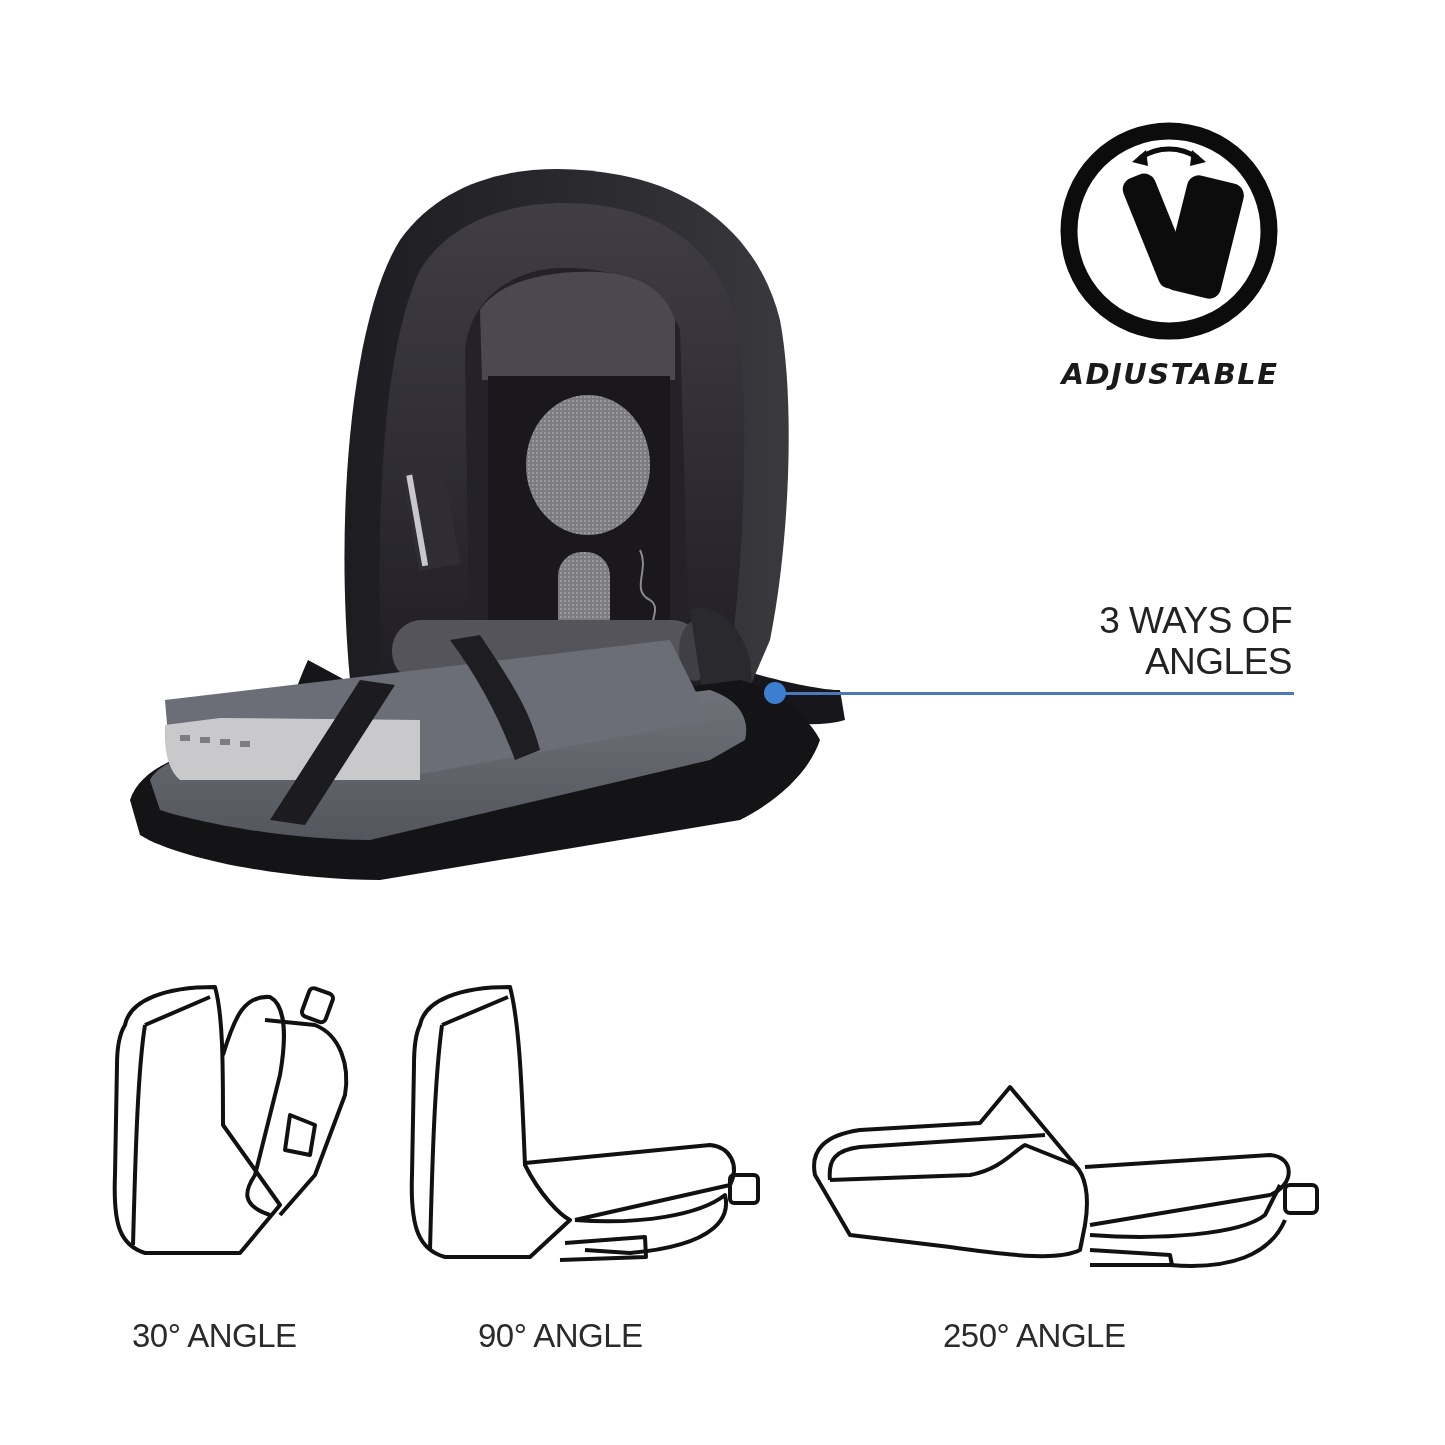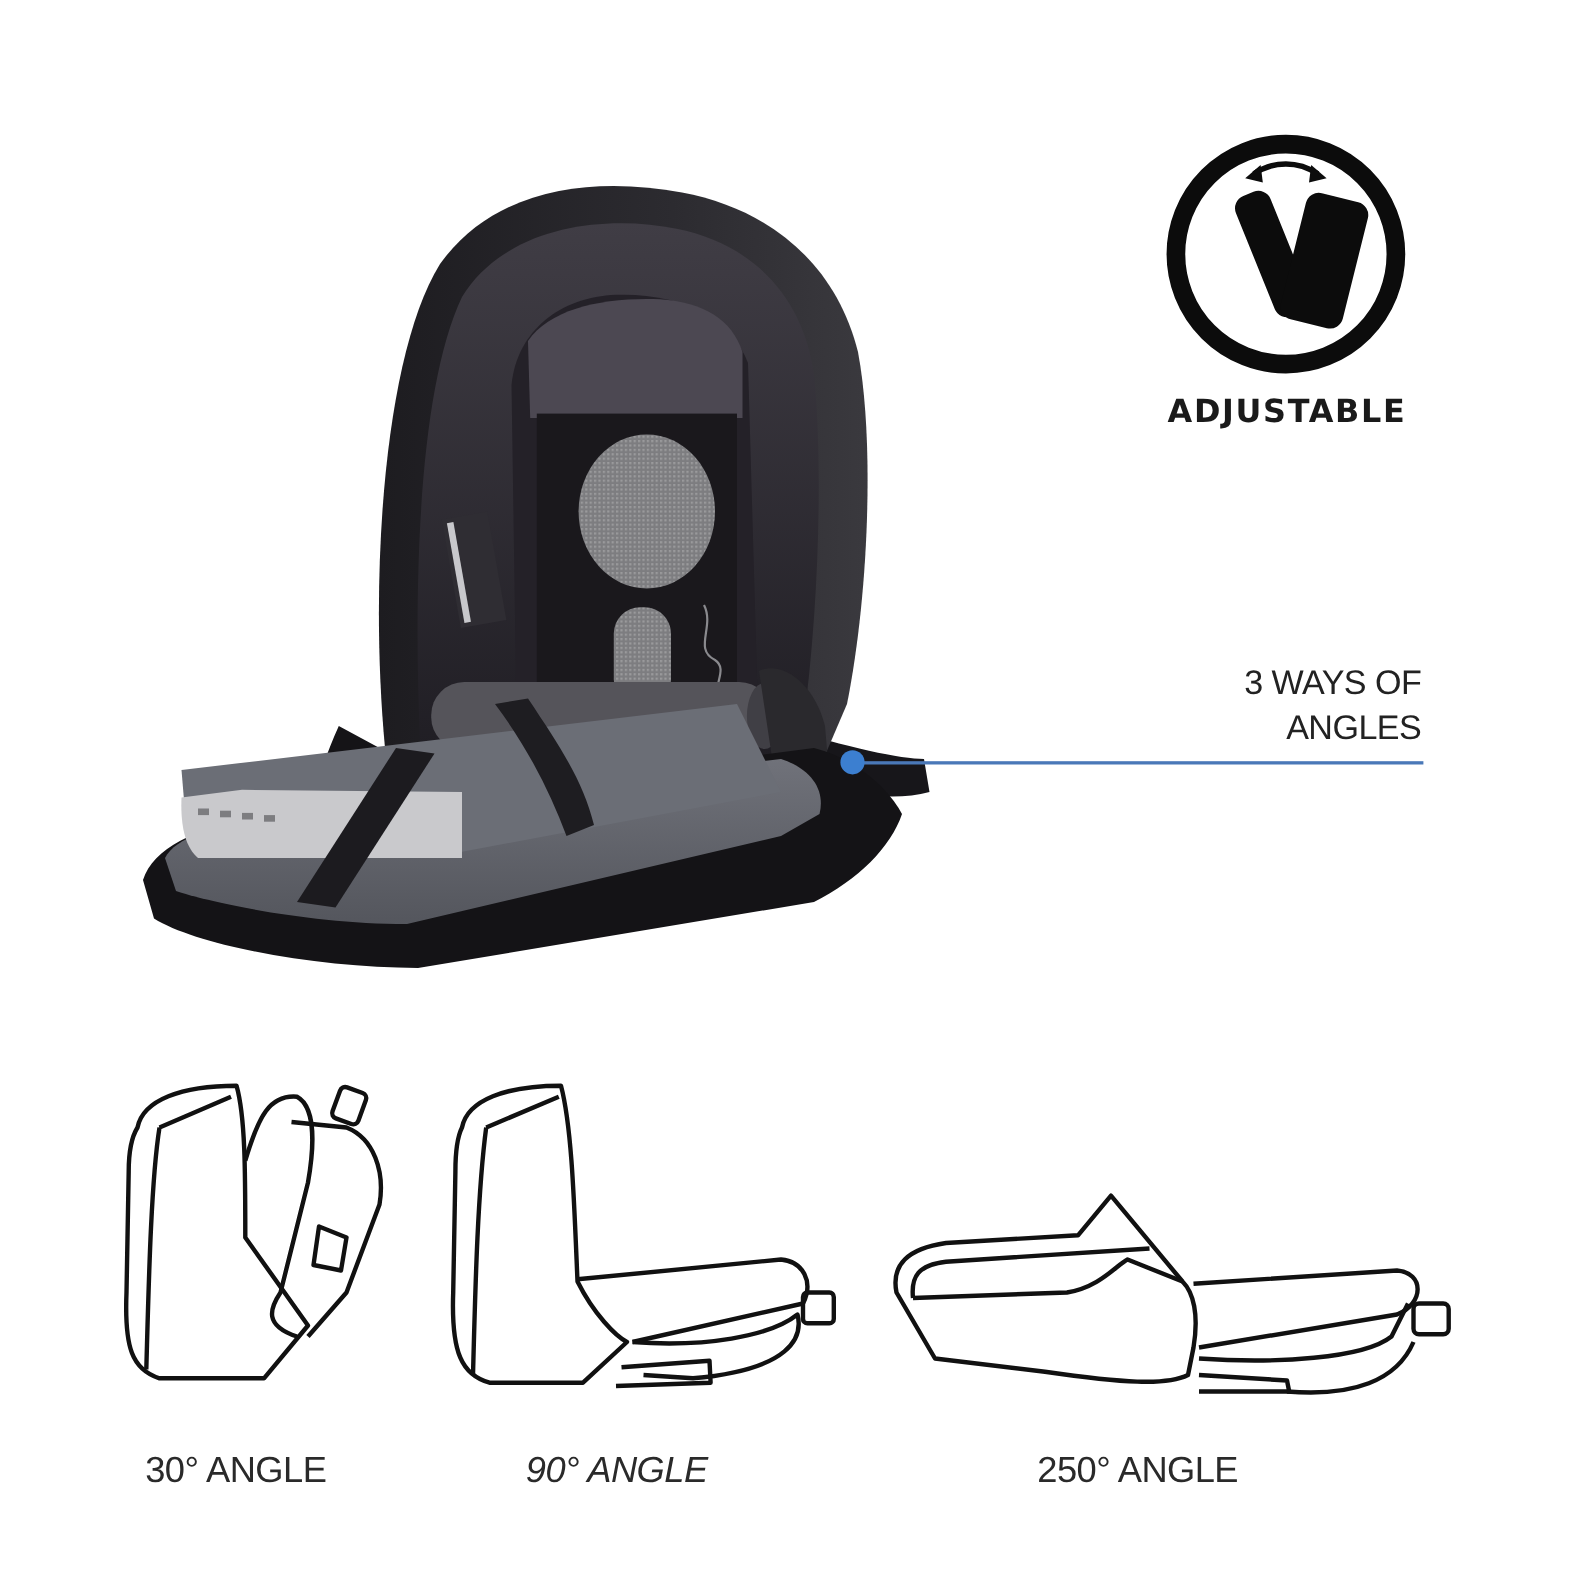--- a/index.html
+++ b/index.html
@@ -1,19 +1,19 @@
 <!DOCTYPE html>
 <html><head>
 <meta charset="utf-8">
 <style>
   html, body { margin:0; padding:0; background:#ffffff; }
   body { width:1445px; height:1445px; position:relative; overflow:hidden; font-family:"Liberation Sans", sans-serif; }
   .abs { position:absolute; }
-  .feature-title { color:#1a1a1a; font-weight:700; font-size:29px; letter-spacing:1.5px; line-height:36px; text-align:center; font-family:"DejaVu Sans", sans-serif; }
-  .callout-text { color:#222; font-size:31px; line-height:41px; text-align:right; letter-spacing:-0.5px; font-family:"Liberation Sans", sans-serif; }
+  .feature-title { color:#1a1a1a; font-weight:700; font-size:29px; letter-spacing:1.5px; line-height:36px; text-align:center; font-family:"DejaVu Sans", sans-serif;font-style:italic; }
+  .callout-text { color:#222; font-size:37px; line-height:41px; text-align:right; letter-spacing:-0.5px; font-family:"Liberation Sans", sans-serif; }
   .angle-label { color:#2a2a2a; font-size:33px; letter-spacing:-0.5px; font-family:"Liberation Sans", sans-serif; white-space:nowrap; }
   svg { display:block; }
 </style>
 </head>
 <body>
 
 <div class="abs" style="left:120px;top:120px;width:740px;height:760px;">
   <svg width="740" height="760" viewBox="0 0 740 760">
     <defs>
       <linearGradient id="shell" x1="0" y1="0" x2="1" y2="0">
@@ -133,14 +133,14 @@
     <path d="M30,105 C28,85 35,75 60,72 L245,60"></path>
     <path d="M30,105 L170,100 C200,95 215,75 225,70 L275,90"></path>
     <path d="M285,92 L470,80 C495,82 495,110 470,120 L290,150"></path>
     <path d="M290,160 C360,165 440,160 465,140 L480,110 M290,175 L370,180 L372,190 L290,190"></path>
     <path d="M370,190 C430,195 470,180 485,145"></path>
     <rect x="485" y="110" width="32" height="28" rx="5"></rect>
   </svg>
 </div>
 
 <div class="abs angle-label" style="left:96px;top:1317px;margin-left:36px;">30° ANGLE</div>
-<div class="abs angle-label" style="left:478px;top:1317px;font-style:italic;">90° ANGLE</div>
+<div class="abs angle-label" style="left:478px;top:1317px;">90° ANGLE</div>
 <div class="abs angle-label" style="left:943px;top:1317px;">250° ANGLE</div>
 
 </body></html>

